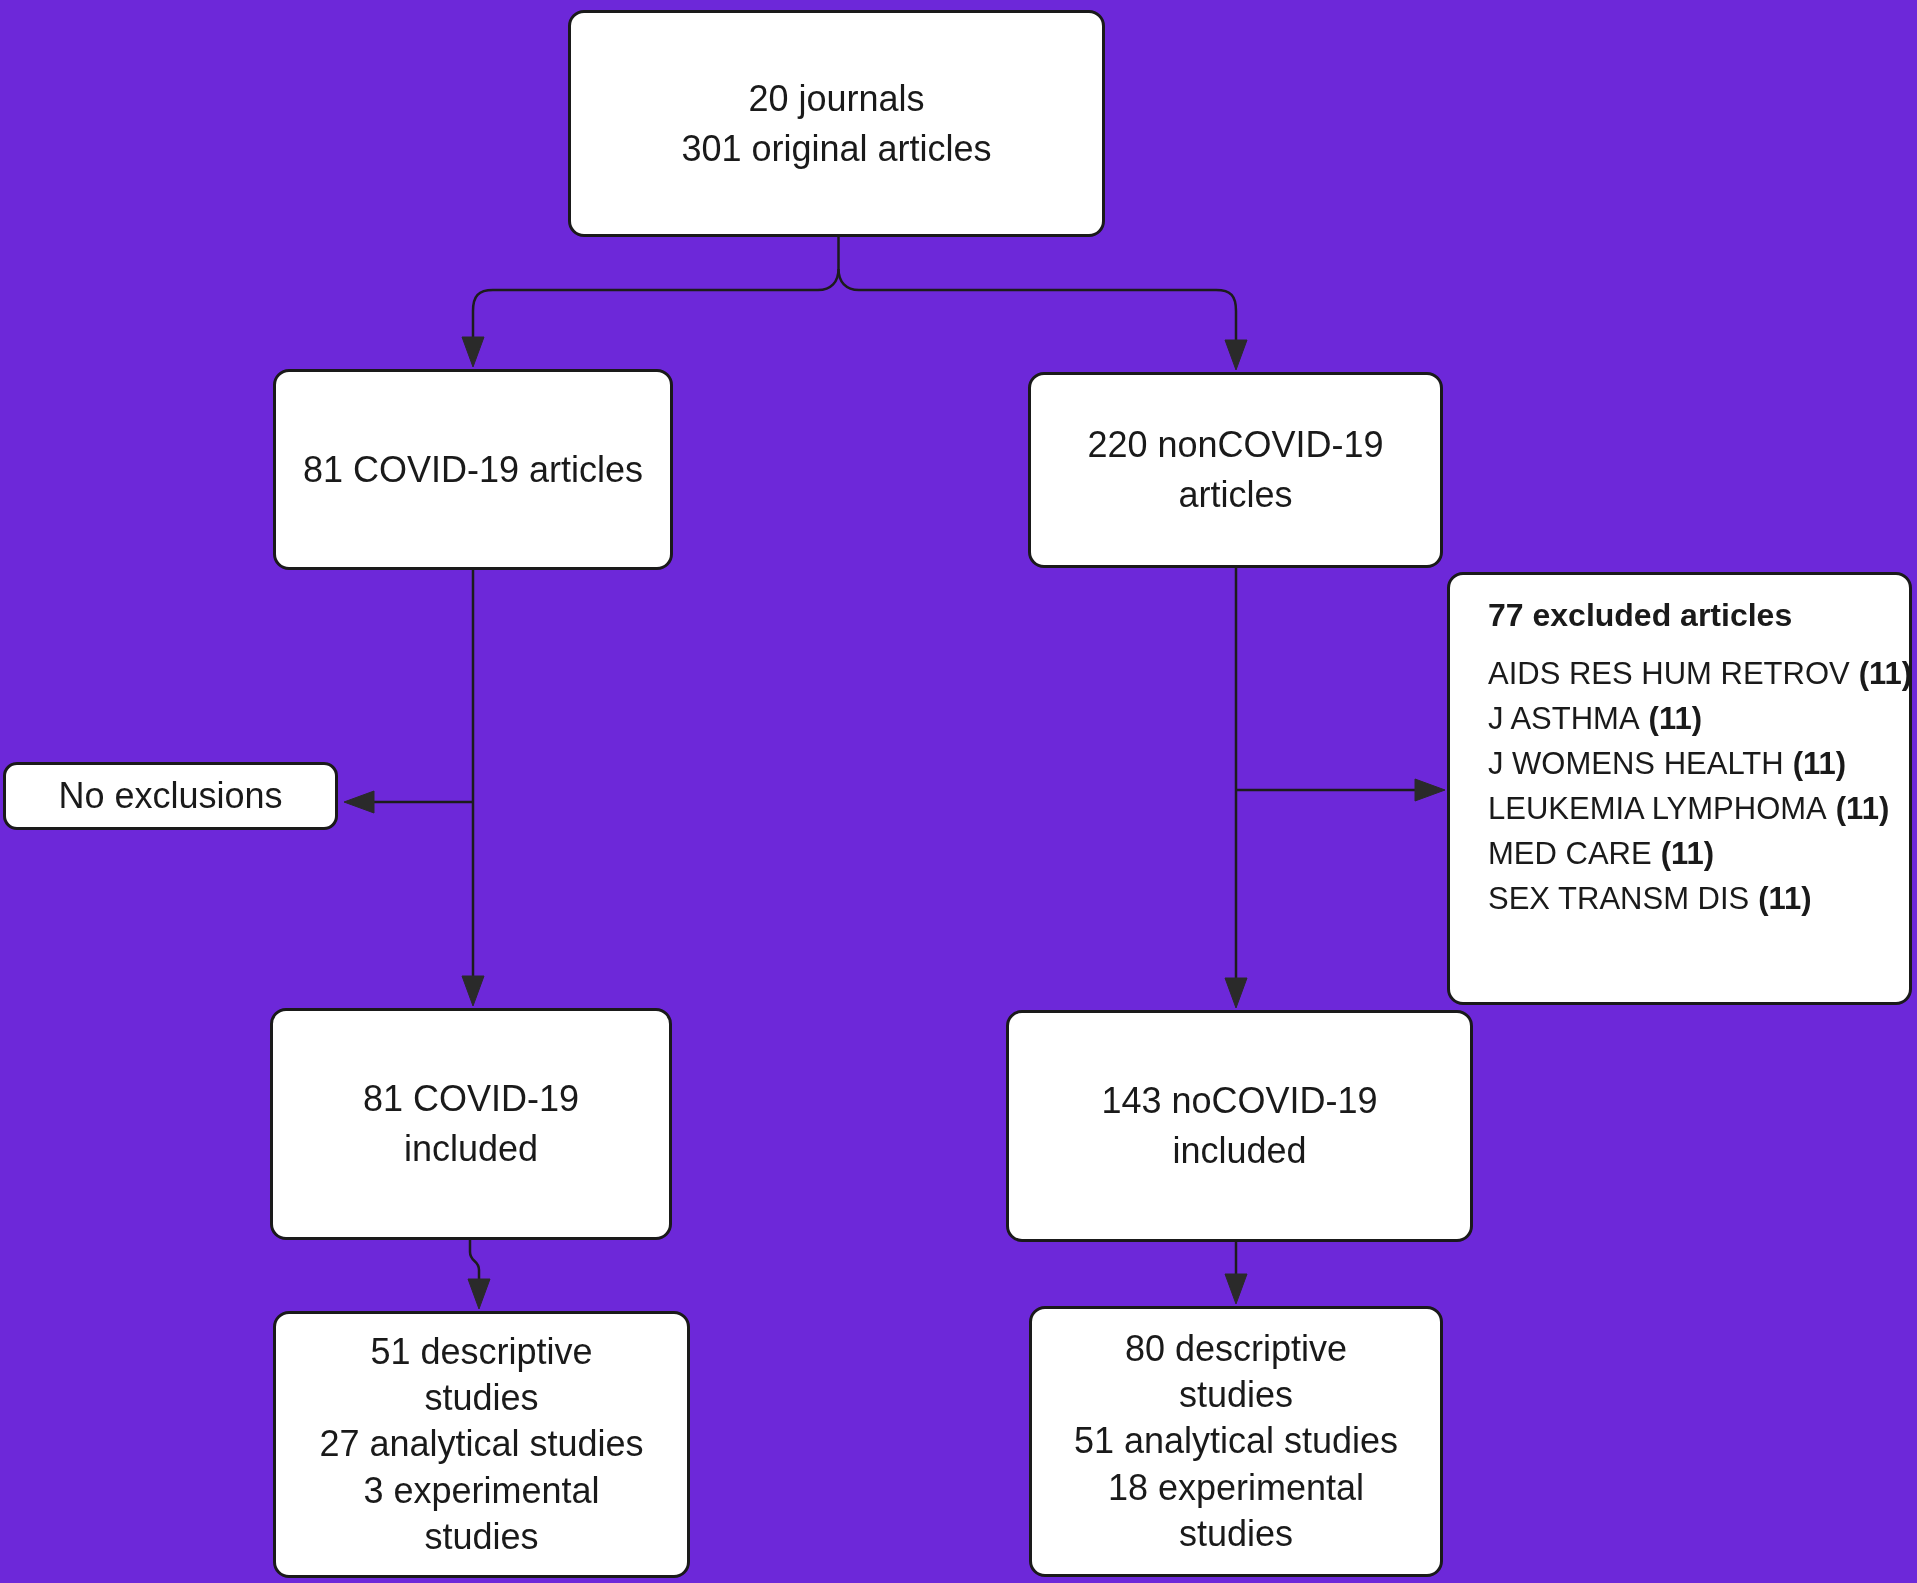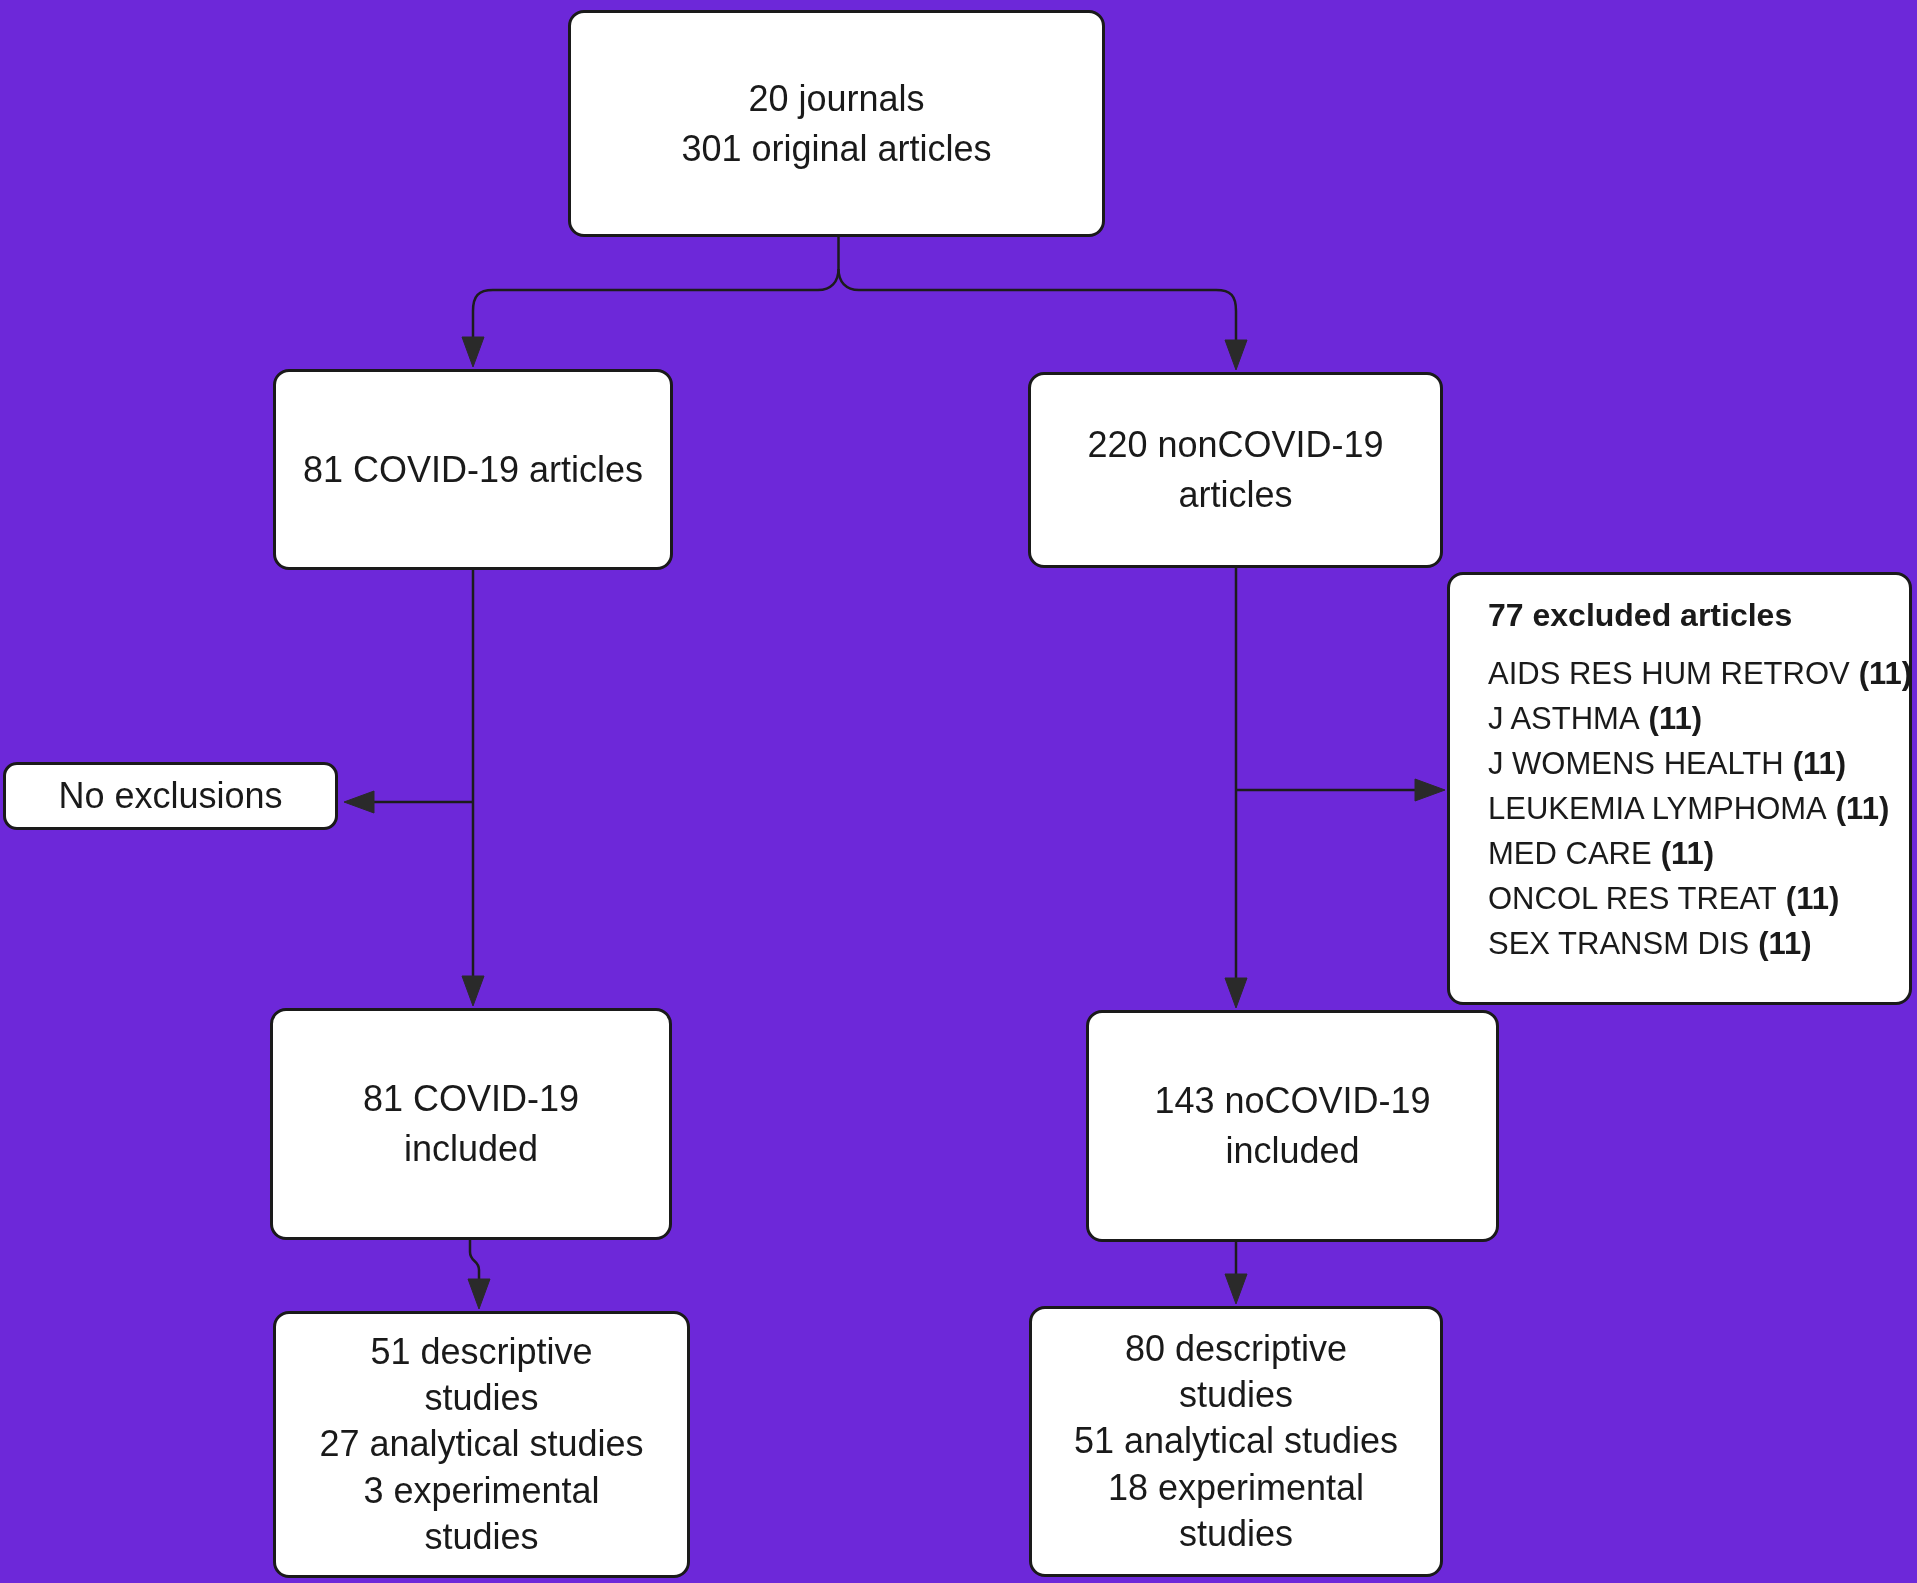--- a/index.html
+++ b/index.html
@@ -39,21 +39,21 @@
     font-size: 36px;
     line-height: 1.38;
   }
   .node .inner { max-width: 345px; }
 
   .node.source        { left: 568px;  top: 10px;   width: 537px; height: 227px; }
   .node.covid-art     { left: 273px;  top: 369px;  width: 400px; height: 201px; }
   .node.noncovid-art  { left: 1028px; top: 372px;  width: 415px; height: 196px; }
   .node.no-excl       { left: 3px;    top: 762px;  width: 335px; height: 68px; border-radius: 14px; }
   .node.covid-inc     { left: 270px;  top: 1008px; width: 402px; height: 232px; }
-  .node.noncovid-inc  { left: 1086px; top: 1010px; width: 413px; height: 232px; }
+  .node.noncovid-inc  { left: 1006px; top: 1010px; width: 467px; height: 232px; }
   .node.covid-stud    { left: 273px;  top: 1311px; width: 417px; height: 267px; }
   .node.noncovid-stud { left: 1029px; top: 1306px; width: 414px; height: 271px; }
 
   .node.studies { flex-direction: column; line-height: 1.28; }
   .node.studies .entry { max-width: 340px; margin: 0 auto; }
 
   .node.excluded {
     left: 1447px; top: 572px; width: 465px; height: 433px;
     display: block;
     text-align: left;
@@ -126,21 +126,20 @@
     <div class="inner">No exclusions</div>
   </div>
 
   <div class="node excluded">
     <span class="excl-title">77 excluded articles</span>
     <div class="journal-row"><span>AIDS RES HUM RETROV</span><span class="journal-count">(11)</span></div>
     <div class="journal-row"><span>J ASTHMA</span><span class="journal-count">(11)</span></div>
     <div class="journal-row"><span>J WOMENS HEALTH</span><span class="journal-count">(11)</span></div>
     <div class="journal-row"><span>LEUKEMIA LYMPHOMA</span><span class="journal-count">(11)</span></div>
     <div class="journal-row"><span>MED CARE</span><span class="journal-count">(11)</span></div>
-    <div class="journal-row"><span>ONCOL RES TREAT</span><span class="journal-count">(11)</span></div>
     <div class="journal-row"><span>SEX TRANSM DIS</span><span class="journal-count">(11)</span></div>
   </div>
 
   <div class="node covid-inc">
     <div class="inner">81 COVID-19 included</div>
   </div>
 
   <div class="node noncovid-inc">
     <div class="inner">143 noCOVID-19 included</div>
   </div>

